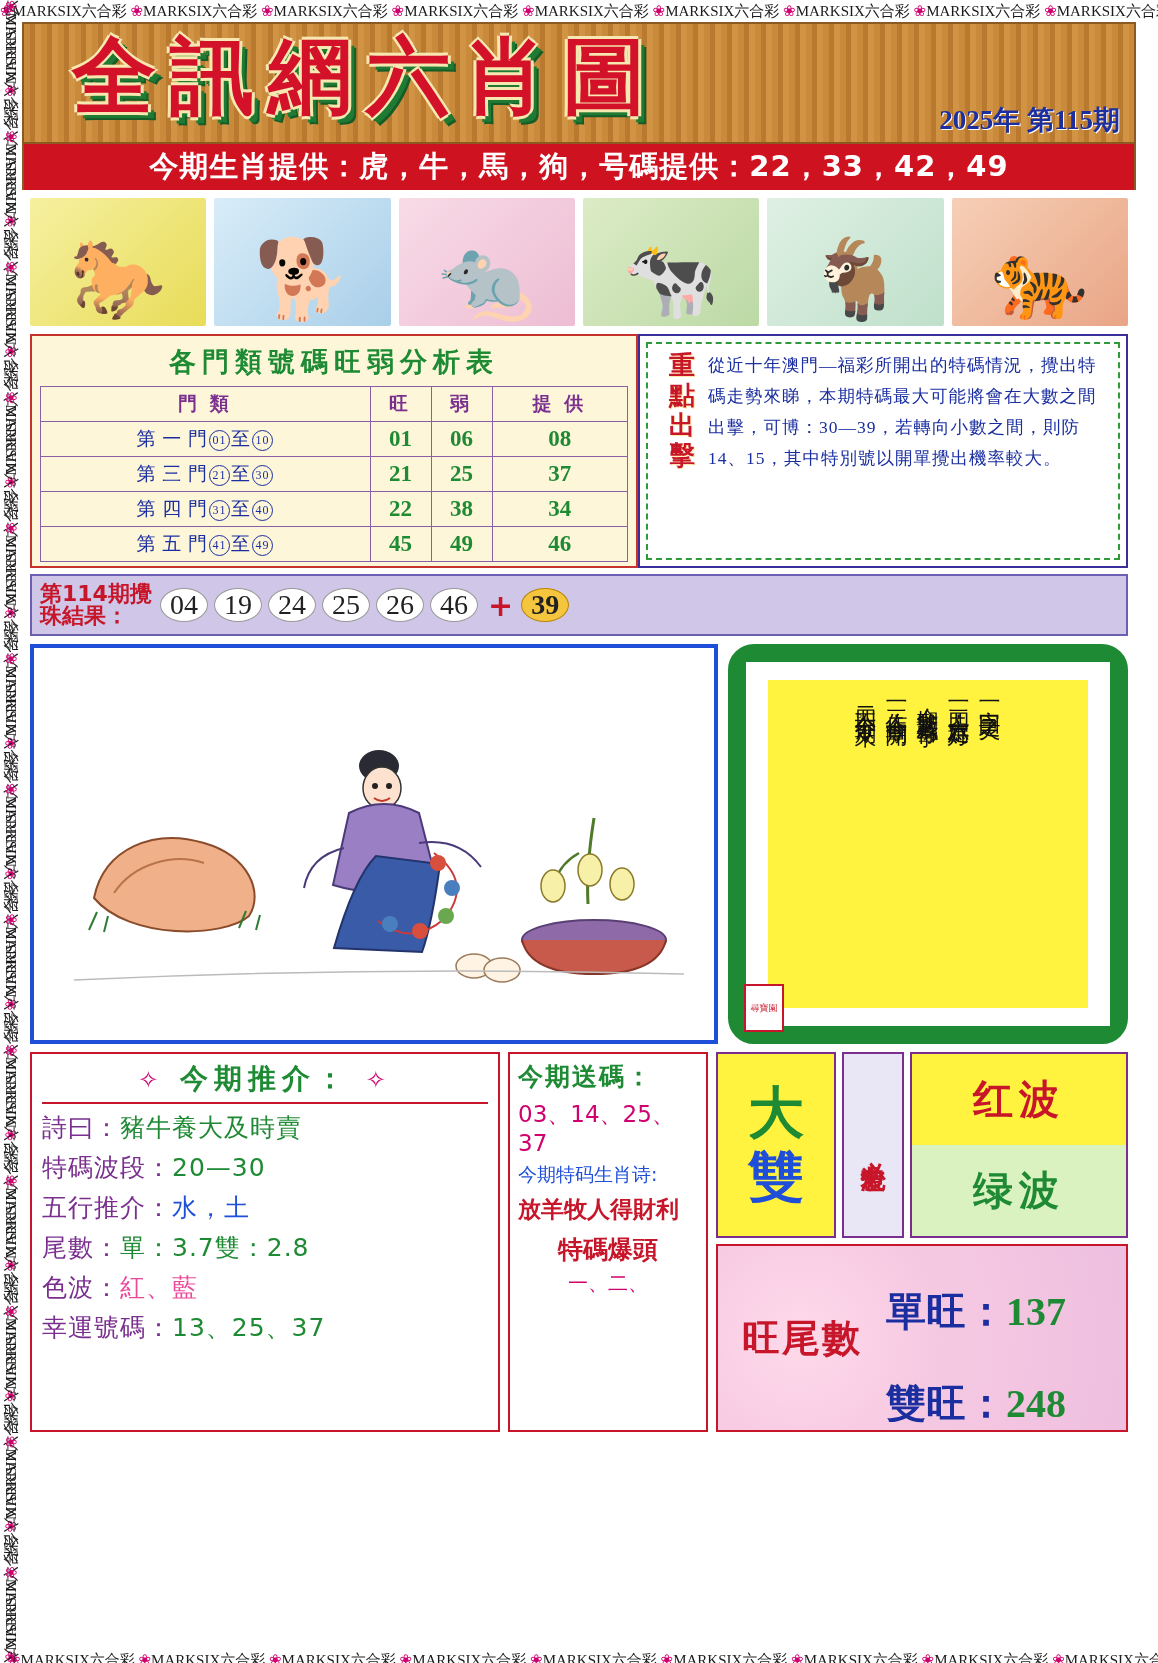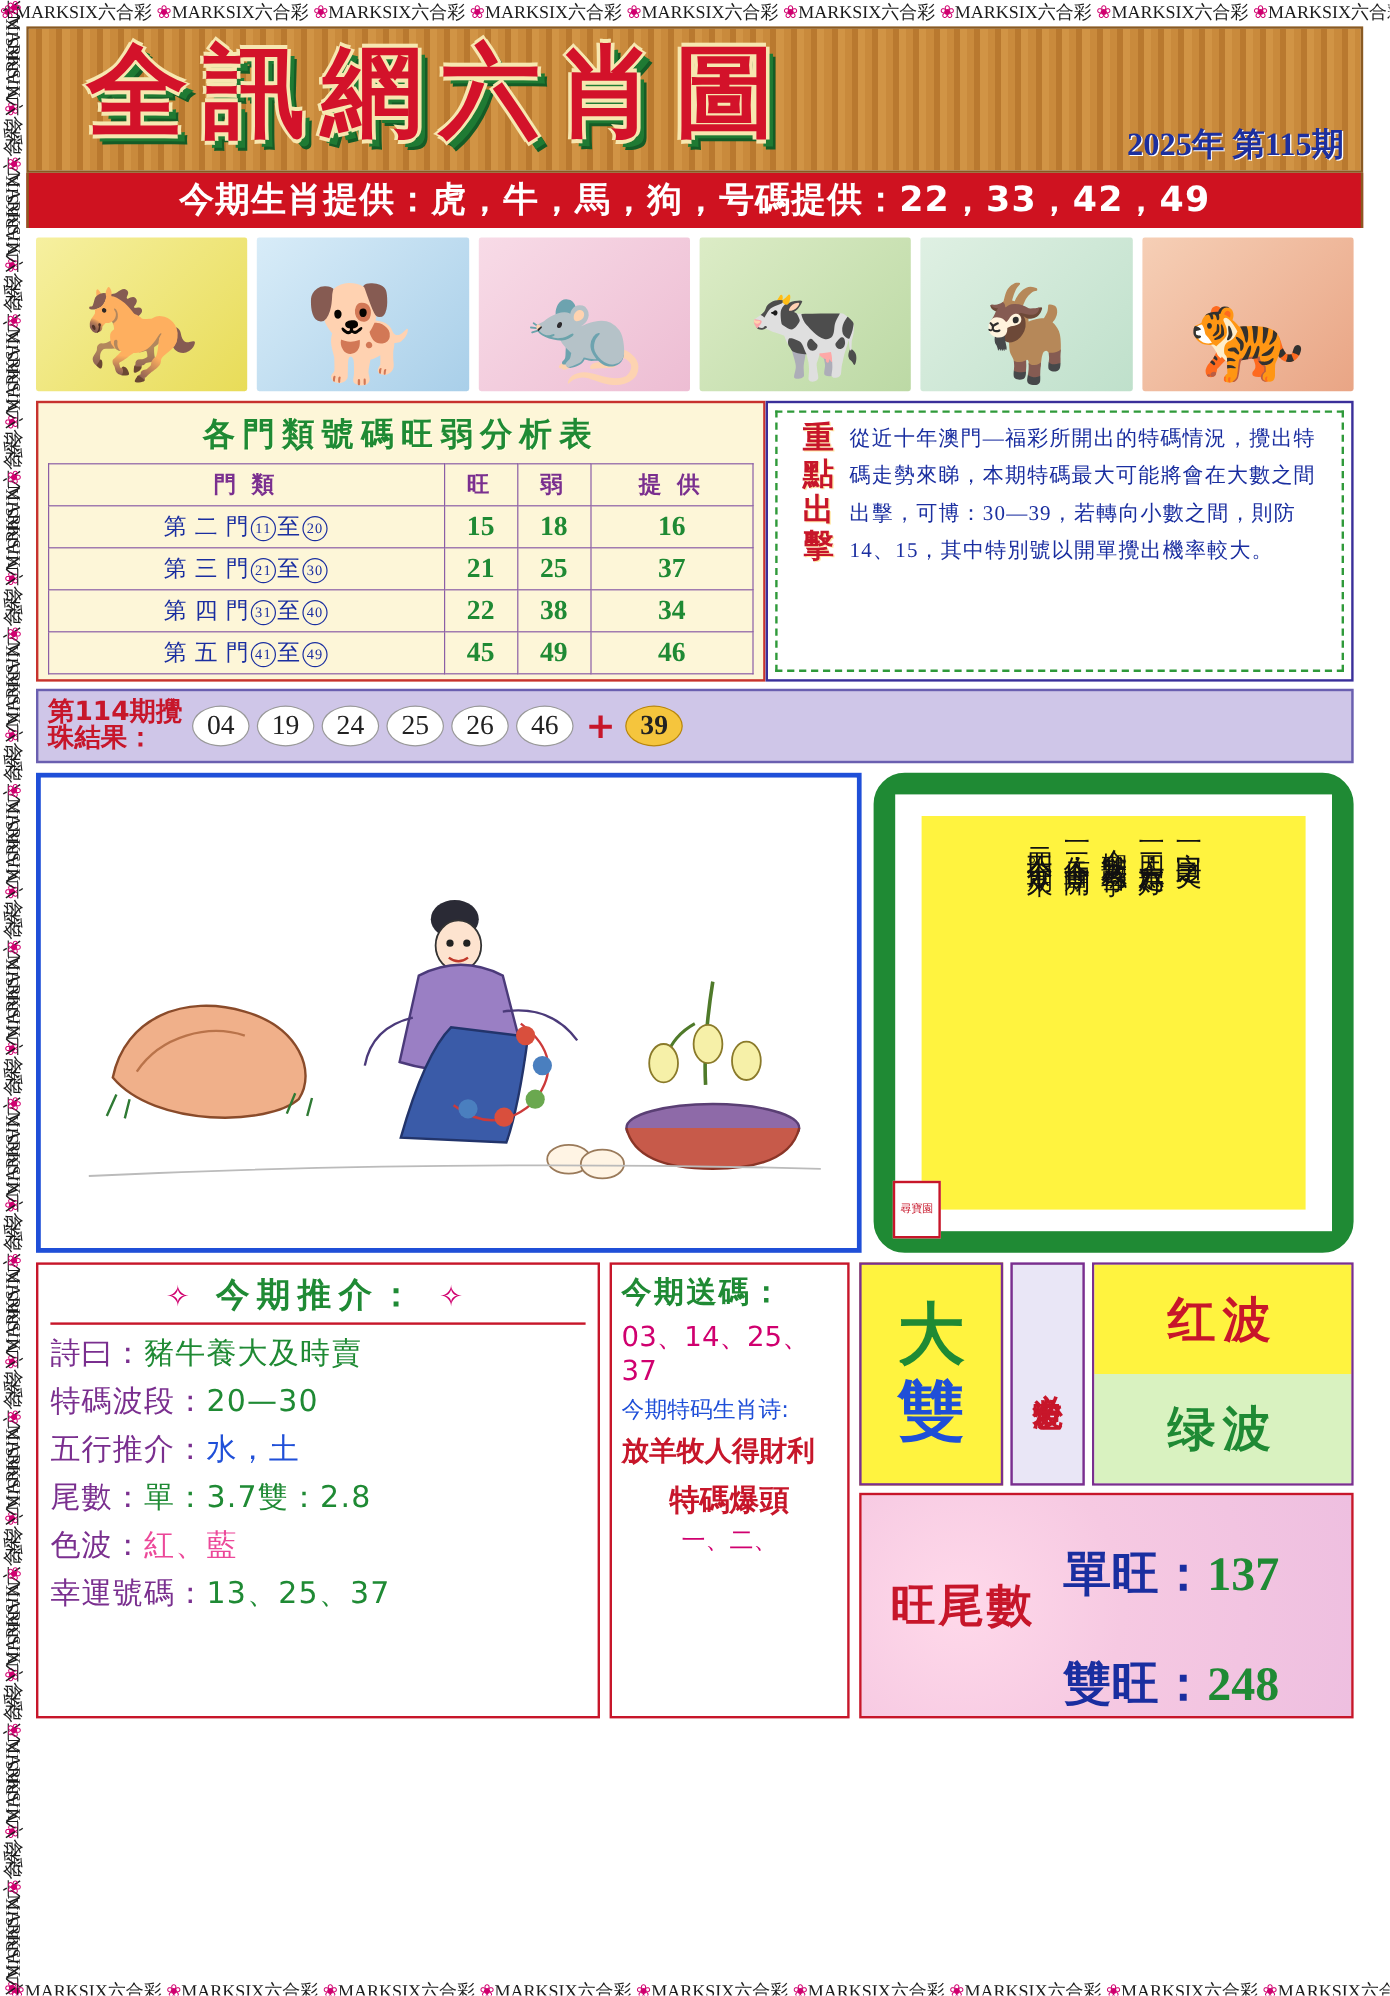--- a/index.html
+++ b/index.html
@@ -107,21 +107,21 @@
 
   
   .prev{
     margin:6px 8px 0;width:1098px;box-sizing:border-box;height:62px;
     background:#cfc6e8;border:2px solid #6a5fb0;display:flex;align-items:center;padding:0 8px;
   }
   .prev .lab{color:#c7162a;font-weight:bold;font-size:22px;line-height:22px;width:120px;font-family:"DejaVu Sans",sans-serif;}
   .ball{
     width:46px;height:32px;border-radius:50%;background:#fff;border:1px solid #999;
     display:inline-flex;align-items:center;justify-content:center;
-    font-size:23px;color:#222;margin-right:6px;font-family:"Liberation Serif",serif;text-align:center;
+    font-size:28px;color:#222;margin-right:6px;font-family:"Liberation Serif",serif;text-align:center;
   }
   .plus{color:#c7162a;font-size:30px;font-weight:bold;margin:0 8px 0 4px;}
   .ball.special{background:#f5c53d;border-color:#b8860b;font-weight:bold;}
 
   
   .picrow{display:flex;gap:10px;padding:8px 8px 0;box-sizing:border-box;width:1114px;}
   .picbox{width:688px;height:400px;background:#fff;border:4px solid #1f4fd8;box-sizing:border-box;position:relative;overflow:hidden;}
   .poembox{flex:1;height:400px;position:relative;}
   .poemframe{
     position:absolute;inset:0;border:18px solid #1f8a34;border-radius:26px;box-sizing:border-box;background:#1f8a34;
@@ -241,24 +241,24 @@
         <thead>
           <tr>
             <th>門  類</th>
             <th>旺</th>
             <th>弱</th>
             <th>提  供</th>
           </tr>
         </thead>
         <tbody>
           <tr>
-            <td class="lbl"><span>第 二 門</span><span class="circnum">11</span><span>至</span><span class="circnum">20</span></td>
-            <td class="num">15</td>
-            <td class="num">18</td>
-            <td class="num">16</td>
+            <td class="lbl"><span>第 一 門</span><span class="circnum">01</span><span>至</span><span class="circnum">10</span></td>
+            <td class="num">01</td>
+            <td class="num">06</td>
+            <td class="num">08</td>
           </tr>
           <tr>
             <td class="lbl"><span>第 三 門</span><span class="circnum">21</span><span>至</span><span class="circnum">30</span></td>
             <td class="num">21</td>
             <td class="num">25</td>
             <td class="num">37</td>
           </tr>
           <tr>
             <td class="lbl"><span>第 四 門</span><span class="circnum">31</span><span>至</span><span class="circnum">40</span></td>
             <td class="num">22</td>

